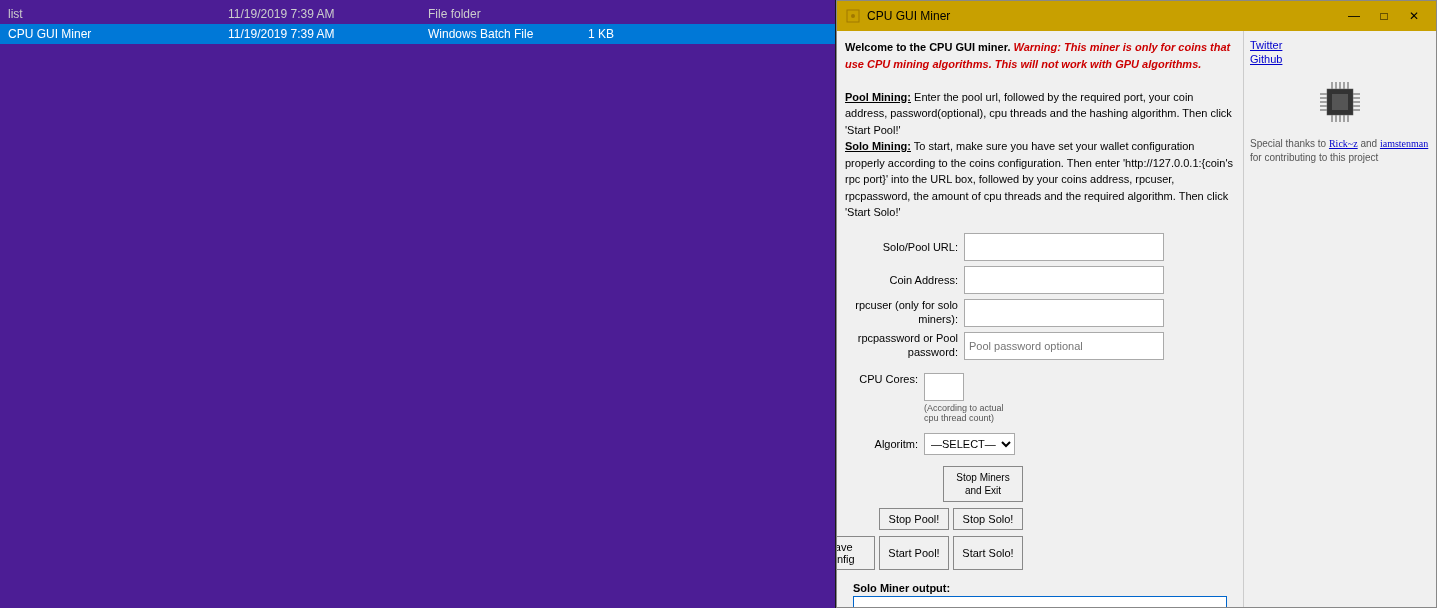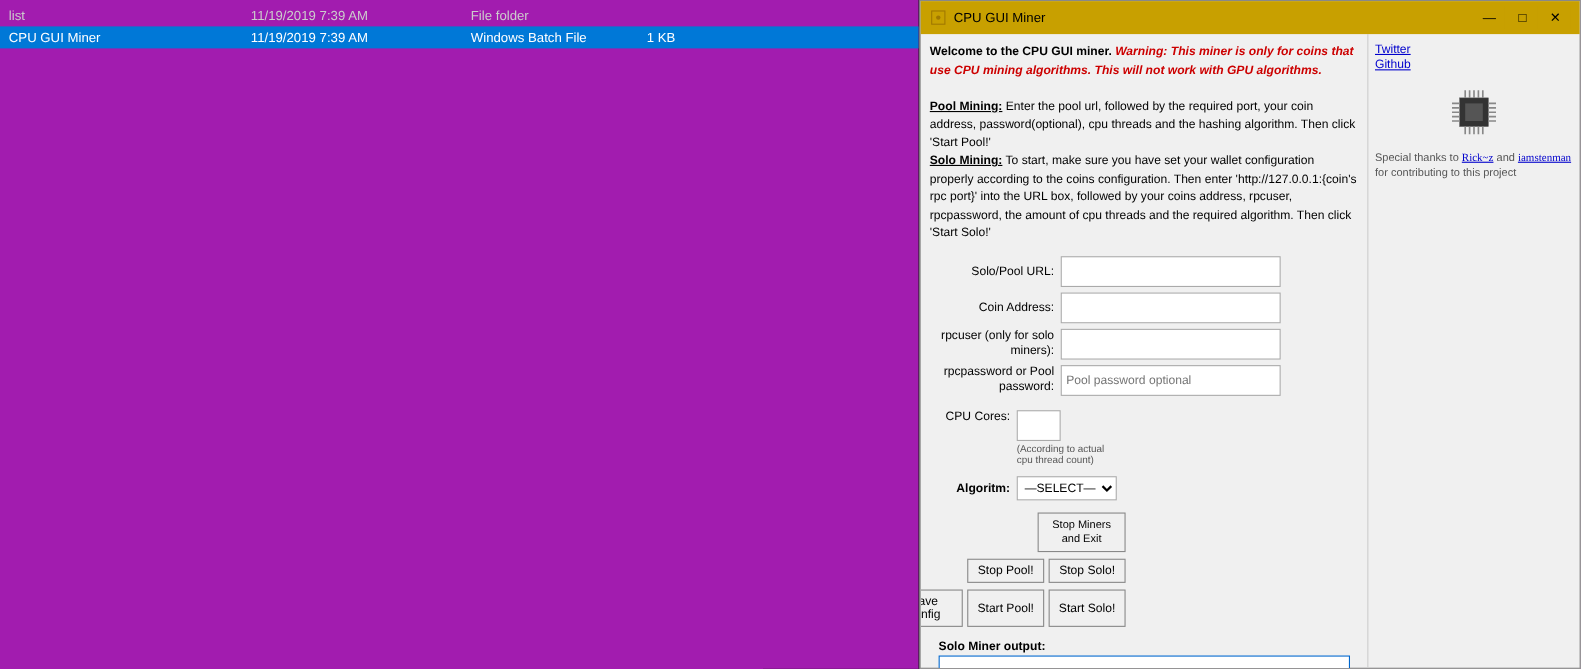--- a/index.html
+++ b/index.html
@@ -13,21 +13,21 @@
       position: relative;
     }
 
     
     .file-explorer {
       position: absolute;
       left: 0;
       top: 0;
       width: 835px;
       height: 608px;
-      background: #a21caf;
+      background: #4c1d95;
       color: #ccc;
     }
 
     .file-list {
       padding: 4px 0;
     }
 
     .file-row {
       display: flex;
       align-items: center;
@@ -425,21 +425,21 @@
 
             <div class="form-field-row" style="align-items:flex-start;">
               <span class="lbl" style="width:65px;">CPU Cores:</span>
               <div>
                 <input class="inp" style="width: 40px;" type="text" value="">
                 <div style="font-size:9px;color:#555;width:85px;line-height:1.2;margin-top:2px;">(According to actual cpu thread count)</div>
               </div>
             </div>
 
             <div class="form-field-row">
-              <span class="lbl" style="width:65px;font-weight:bold;">Algoritm:</span>
+              <span class="lbl" style="width:65px;">Algoritm:</span>
               <select class="algo-select">
                 <option>—SELECT—</option>
                 <option>sha256d</option>
                 <option>scrypt</option>
                 <option>x11</option>
                 <option>x13</option>
                 <option>x15</option>
                 <option>nist5</option>
                 <option>quark</option>
               </select>

